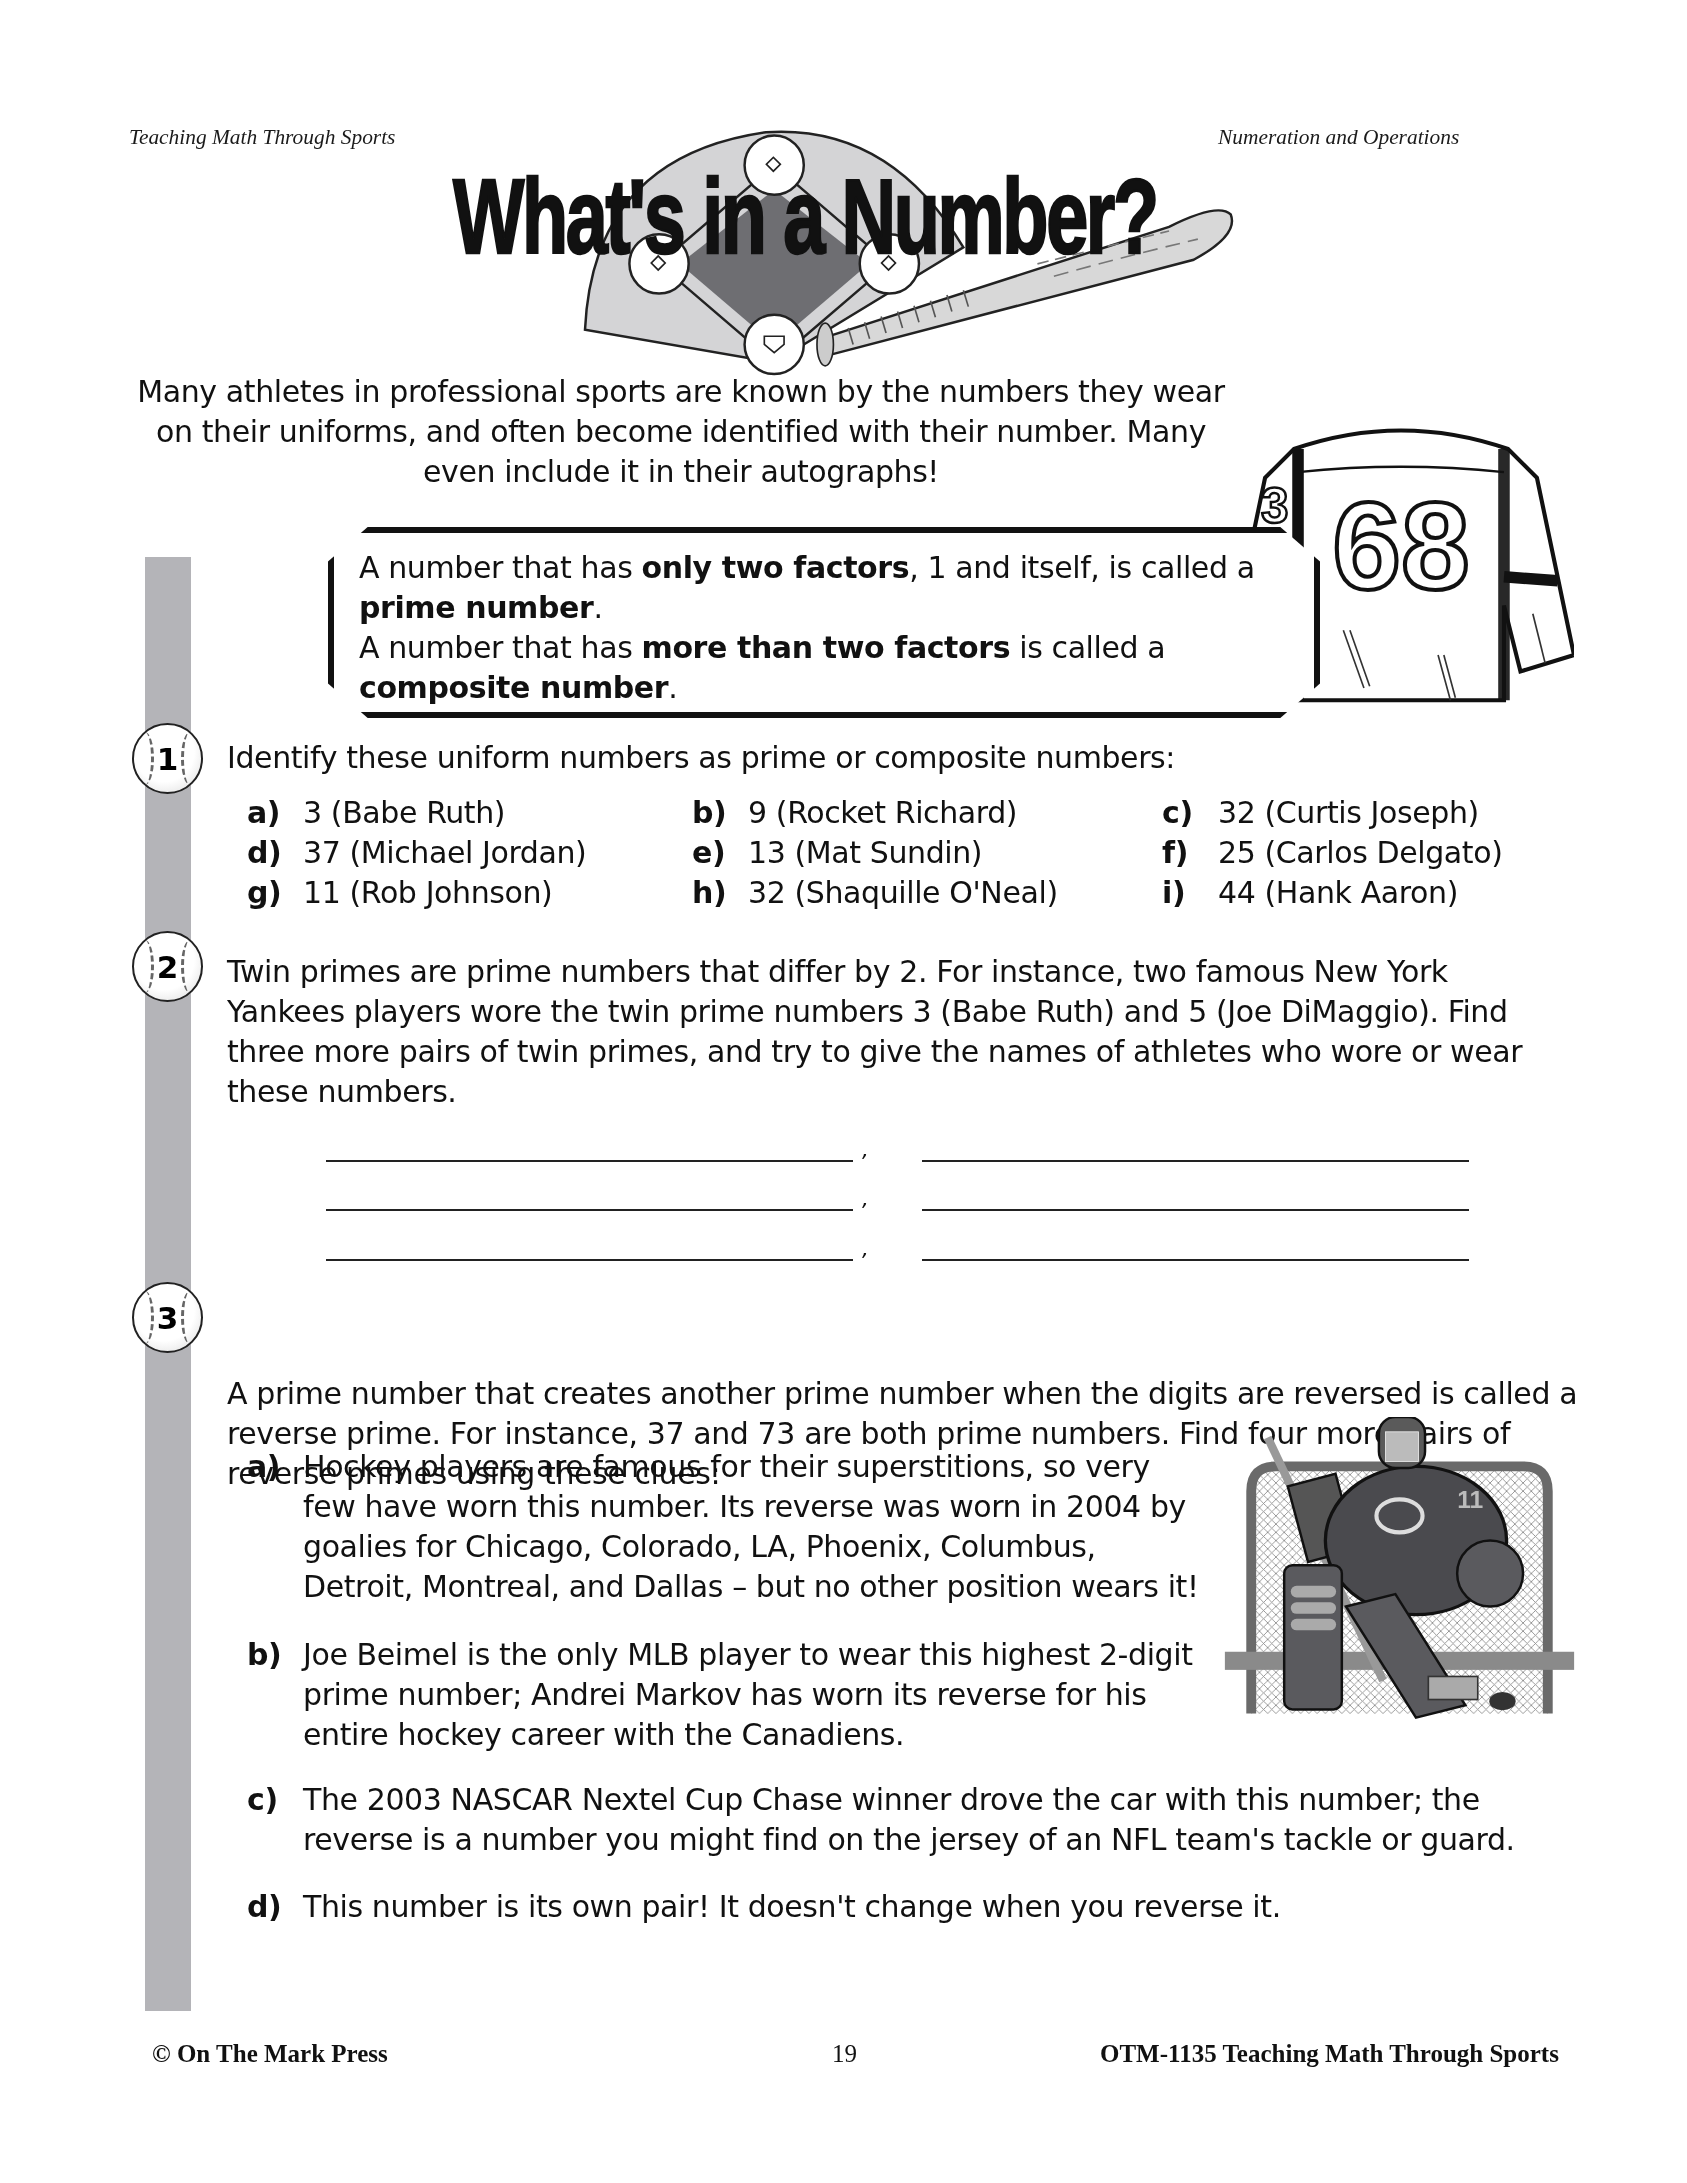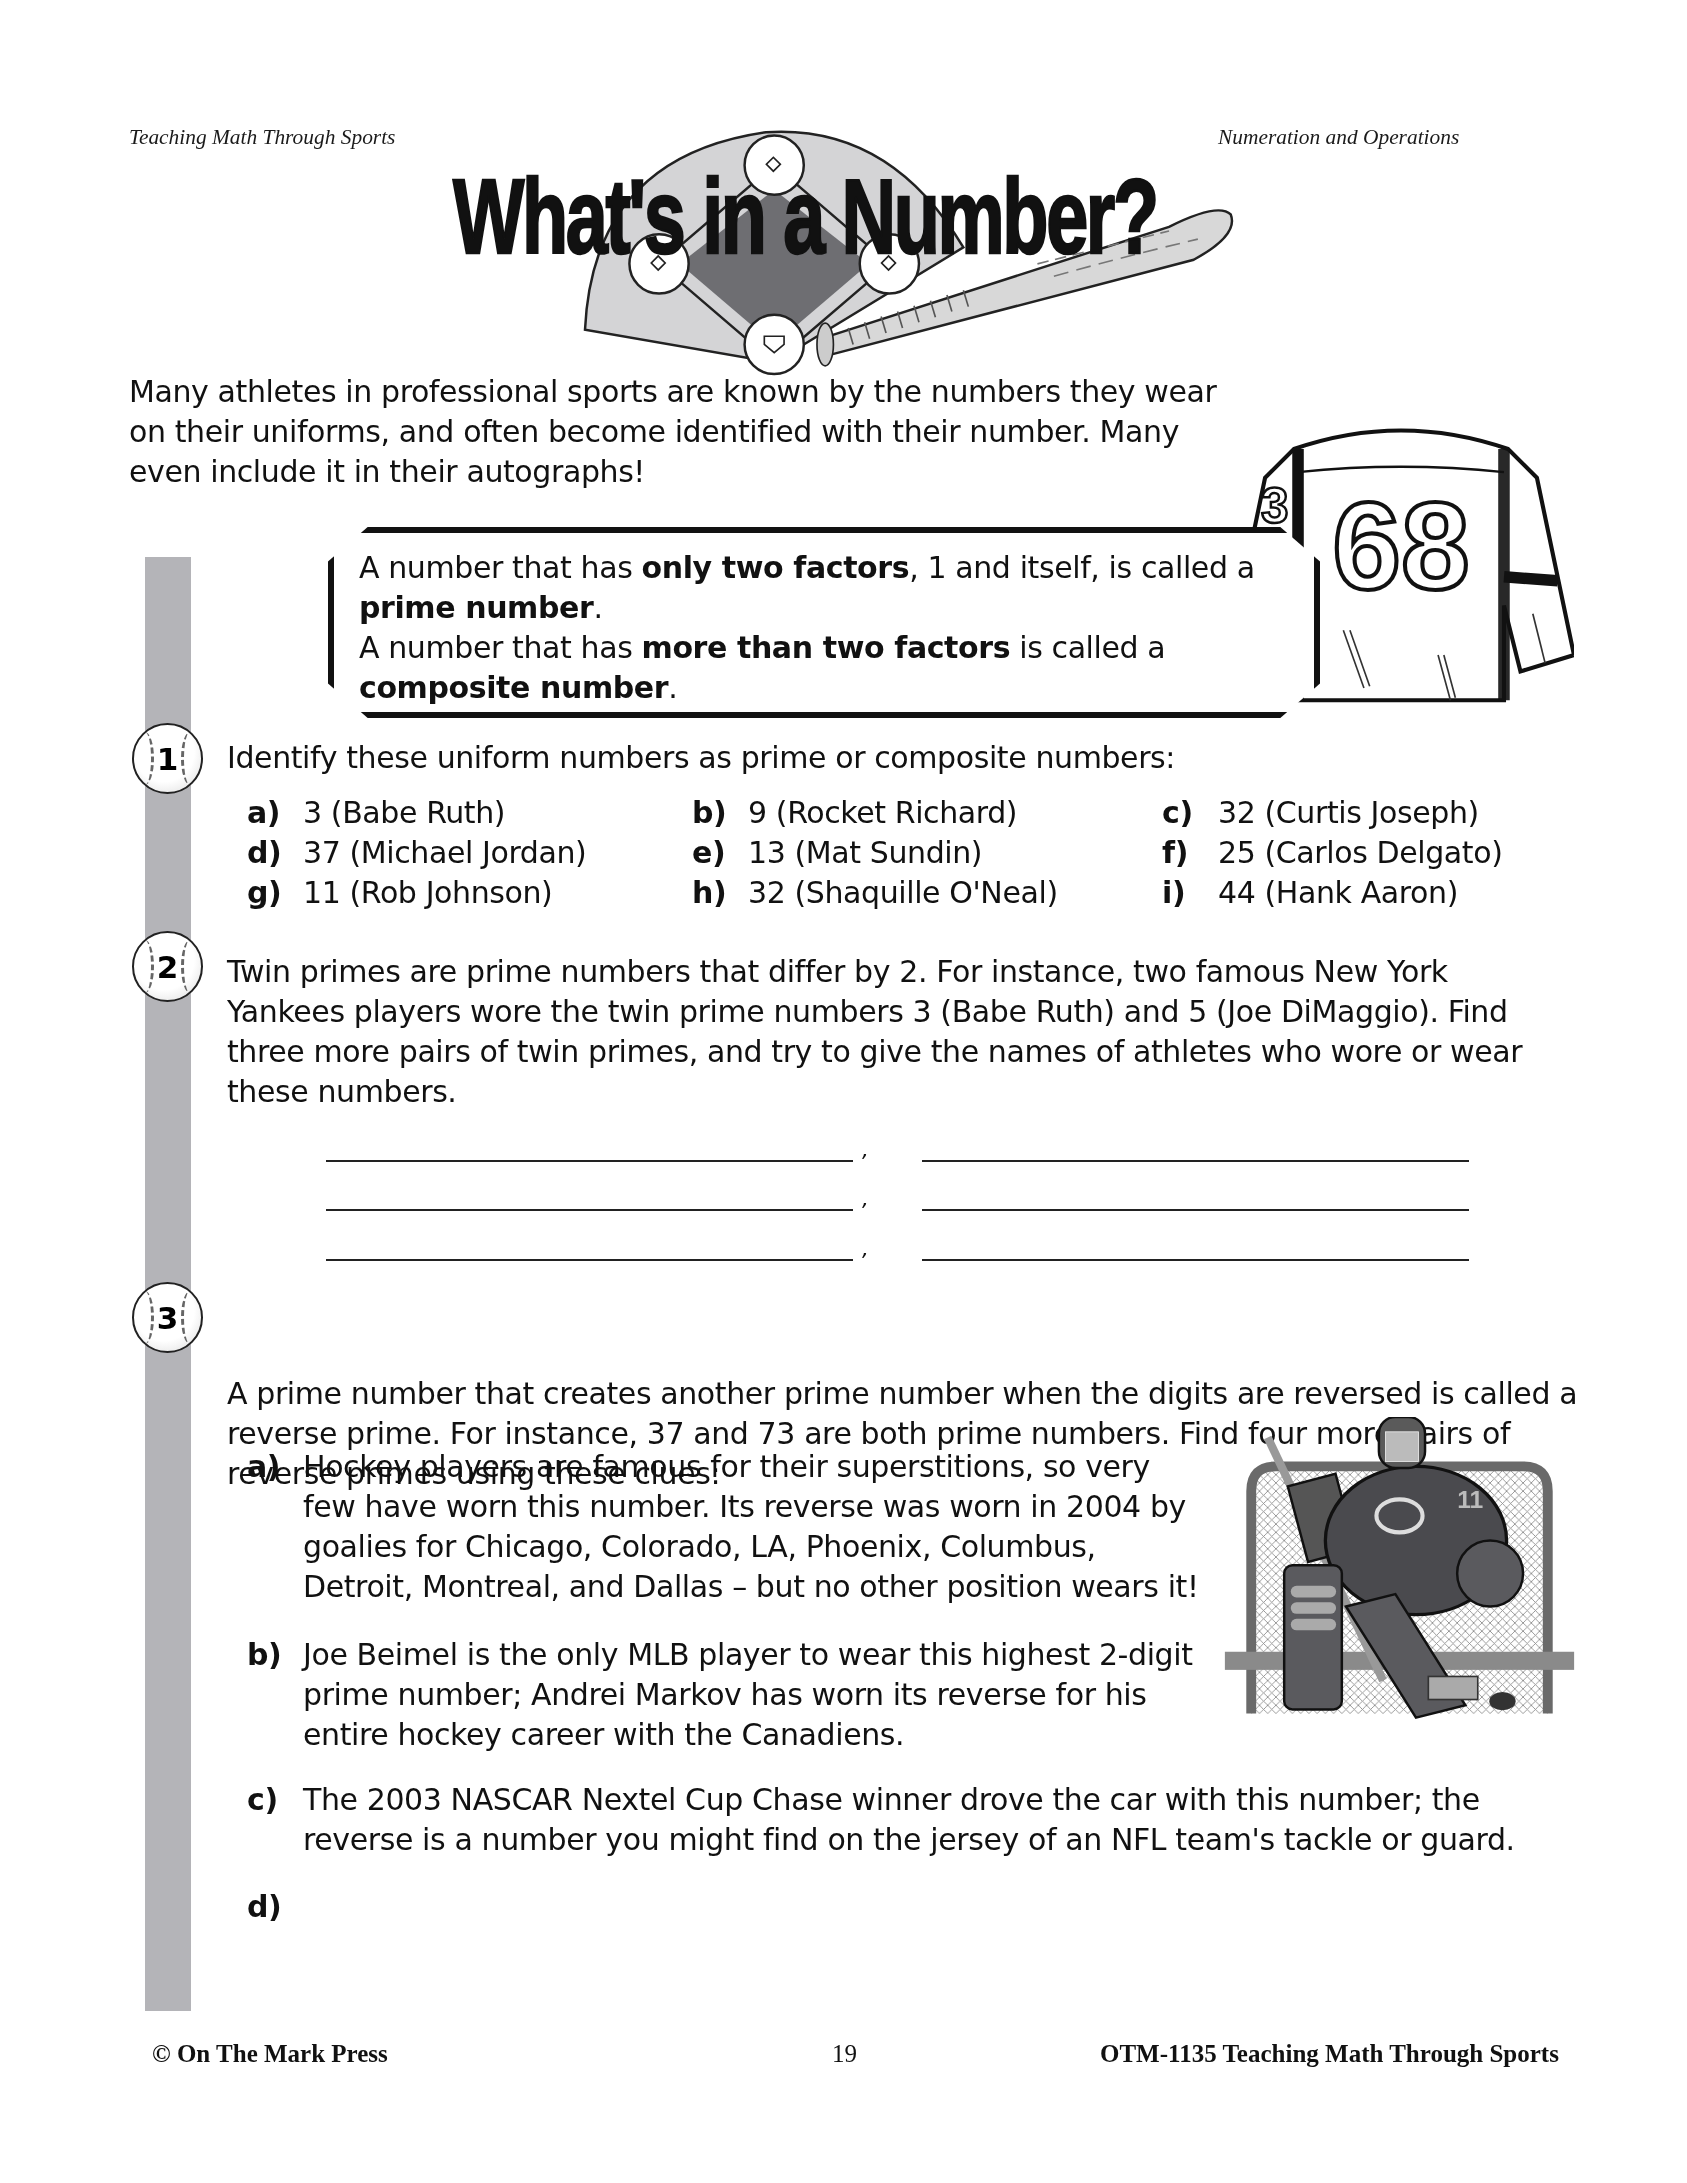--- a/index.html
+++ b/index.html
@@ -3,21 +3,21 @@
 <meta charset="utf-8">
 <style>
   html, body { margin: 0; padding: 0; background: #ffffff; }
   body { width: 1687px; height: 2183px; position: relative; overflow: hidden; color: #111; font-family: "DejaVu Sans", sans-serif; }
   .abs { position: absolute; }
   .hdr { font-family: "Liberation Serif", serif; font-style: italic; font-weight: normal; font-size: 21.4px; color: #1a1a1a; top: 125px; }
   .title-wrap { left: 428px; top: 124px; width: 824px; height: 255px; }
   .title-text { position: absolute; left: 25px; top: 33px; font-family: "Liberation Sans", sans-serif; font-weight: bold; font-size: 105px; letter-spacing: -3.3px; color: #111; transform: scaleX(0.72); transform-origin: left top; white-space: nowrap;
     -webkit-text-stroke: 2.5px #111; text-shadow: 0 0 0 #fff; }
   .body-text { font-size: 30px; line-height: 40px; color: #111; letter-spacing: -0.4px; }
-  .intro { left: 129px; top: 372px; width: 1104px; }
+  .intro { left: 129px; top: 372px; width: 1104px; text-align: center; }
   .bar { left: 145px; top: 557px; width: 46px; height: 1454px; background: #b4b4b8; }
   .defbox { left: 328px; top: 527px; width: 992px; height: 191px; border: 6.6px solid #111; border-radius: 23px; background: #fff; box-sizing: border-box;
     clip-path: polygon(4% 0, 96% 0, 100% 18%, 100% 82%, 96% 100%, 4% 100%, 0 82%, 0 18%); }
   .defbox-inner { position: absolute; left: 25px; top: 15px; right: 16.5px; }
   .defbox-inner b { font-weight: bold; }
   .ball { width: 71px; height: 71px; border-radius: 50%; border: 2.5px solid #222; background: radial-gradient(circle at 45% 40%, #fff 55%, #d8d8d8 100%); box-sizing: border-box; display: flex; align-items: center; justify-content: center; font-weight: bold; font-size: 31px; color: #000; }
   .ball::before, .ball::after { content: ""; position: absolute; top: 6.6px; width: 18px; height: 53px; border: 3.3px dashed #666; border-radius: 50%; box-sizing: border-box; }
   .ball::before { left: 1.6px; border-left: none; border-top: none; border-bottom: none; }
   .ball::after { right: 1.6px; border-right: none; border-top: none; border-bottom: none; }
   .q-text { left: 227px; width: 1351px; }
@@ -180,20 +180,21 @@
 <div class="abs clue" style="top:1635px;width:956px;">
     <span class="lbl">b)</span>
     <span>Joe Beimel is the only MLB player to wear this highest 2-digit prime number; Andrei Markov has worn its reverse for his entire hockey career with the Canadiens.</span>
   </div>
 <div class="abs clue" style="top:1780px;">
     <span class="lbl">c)</span>
     <span>The 2003 NASCAR Nextel Cup Chase winner drove the car with this number; the reverse is a number you might find on the jersey of an NFL team's tackle or guard.</span>
   </div>
 <div class="abs clue" style="top:1887px;">
     <span class="lbl">d)</span>
+    <span>This number is its own pair!  It doesn't change when you reverse it.</span>
   </div>
 
 <svg class="abs" style="left:1218px;top:1417px;" width="363" height="313" viewBox="0 0 440 380">
   <defs>
     <pattern id="net" width="10" height="10" patternUnits="userSpaceOnUse">
       <path d="M0 0 L10 10 M10 0 L0 10" stroke="#888" stroke-width="1"></path>
     </pattern>
   </defs>
   <path d="M40 360 L40 90 Q 40 60 70 60 L 370 60 Q 400 60 400 90 L 400 360" fill="url(#net)" stroke="#6a6a6a" stroke-width="12"></path>
   <rect x="8" y="285" width="424" height="22" fill="#8a8a8a"></rect>

